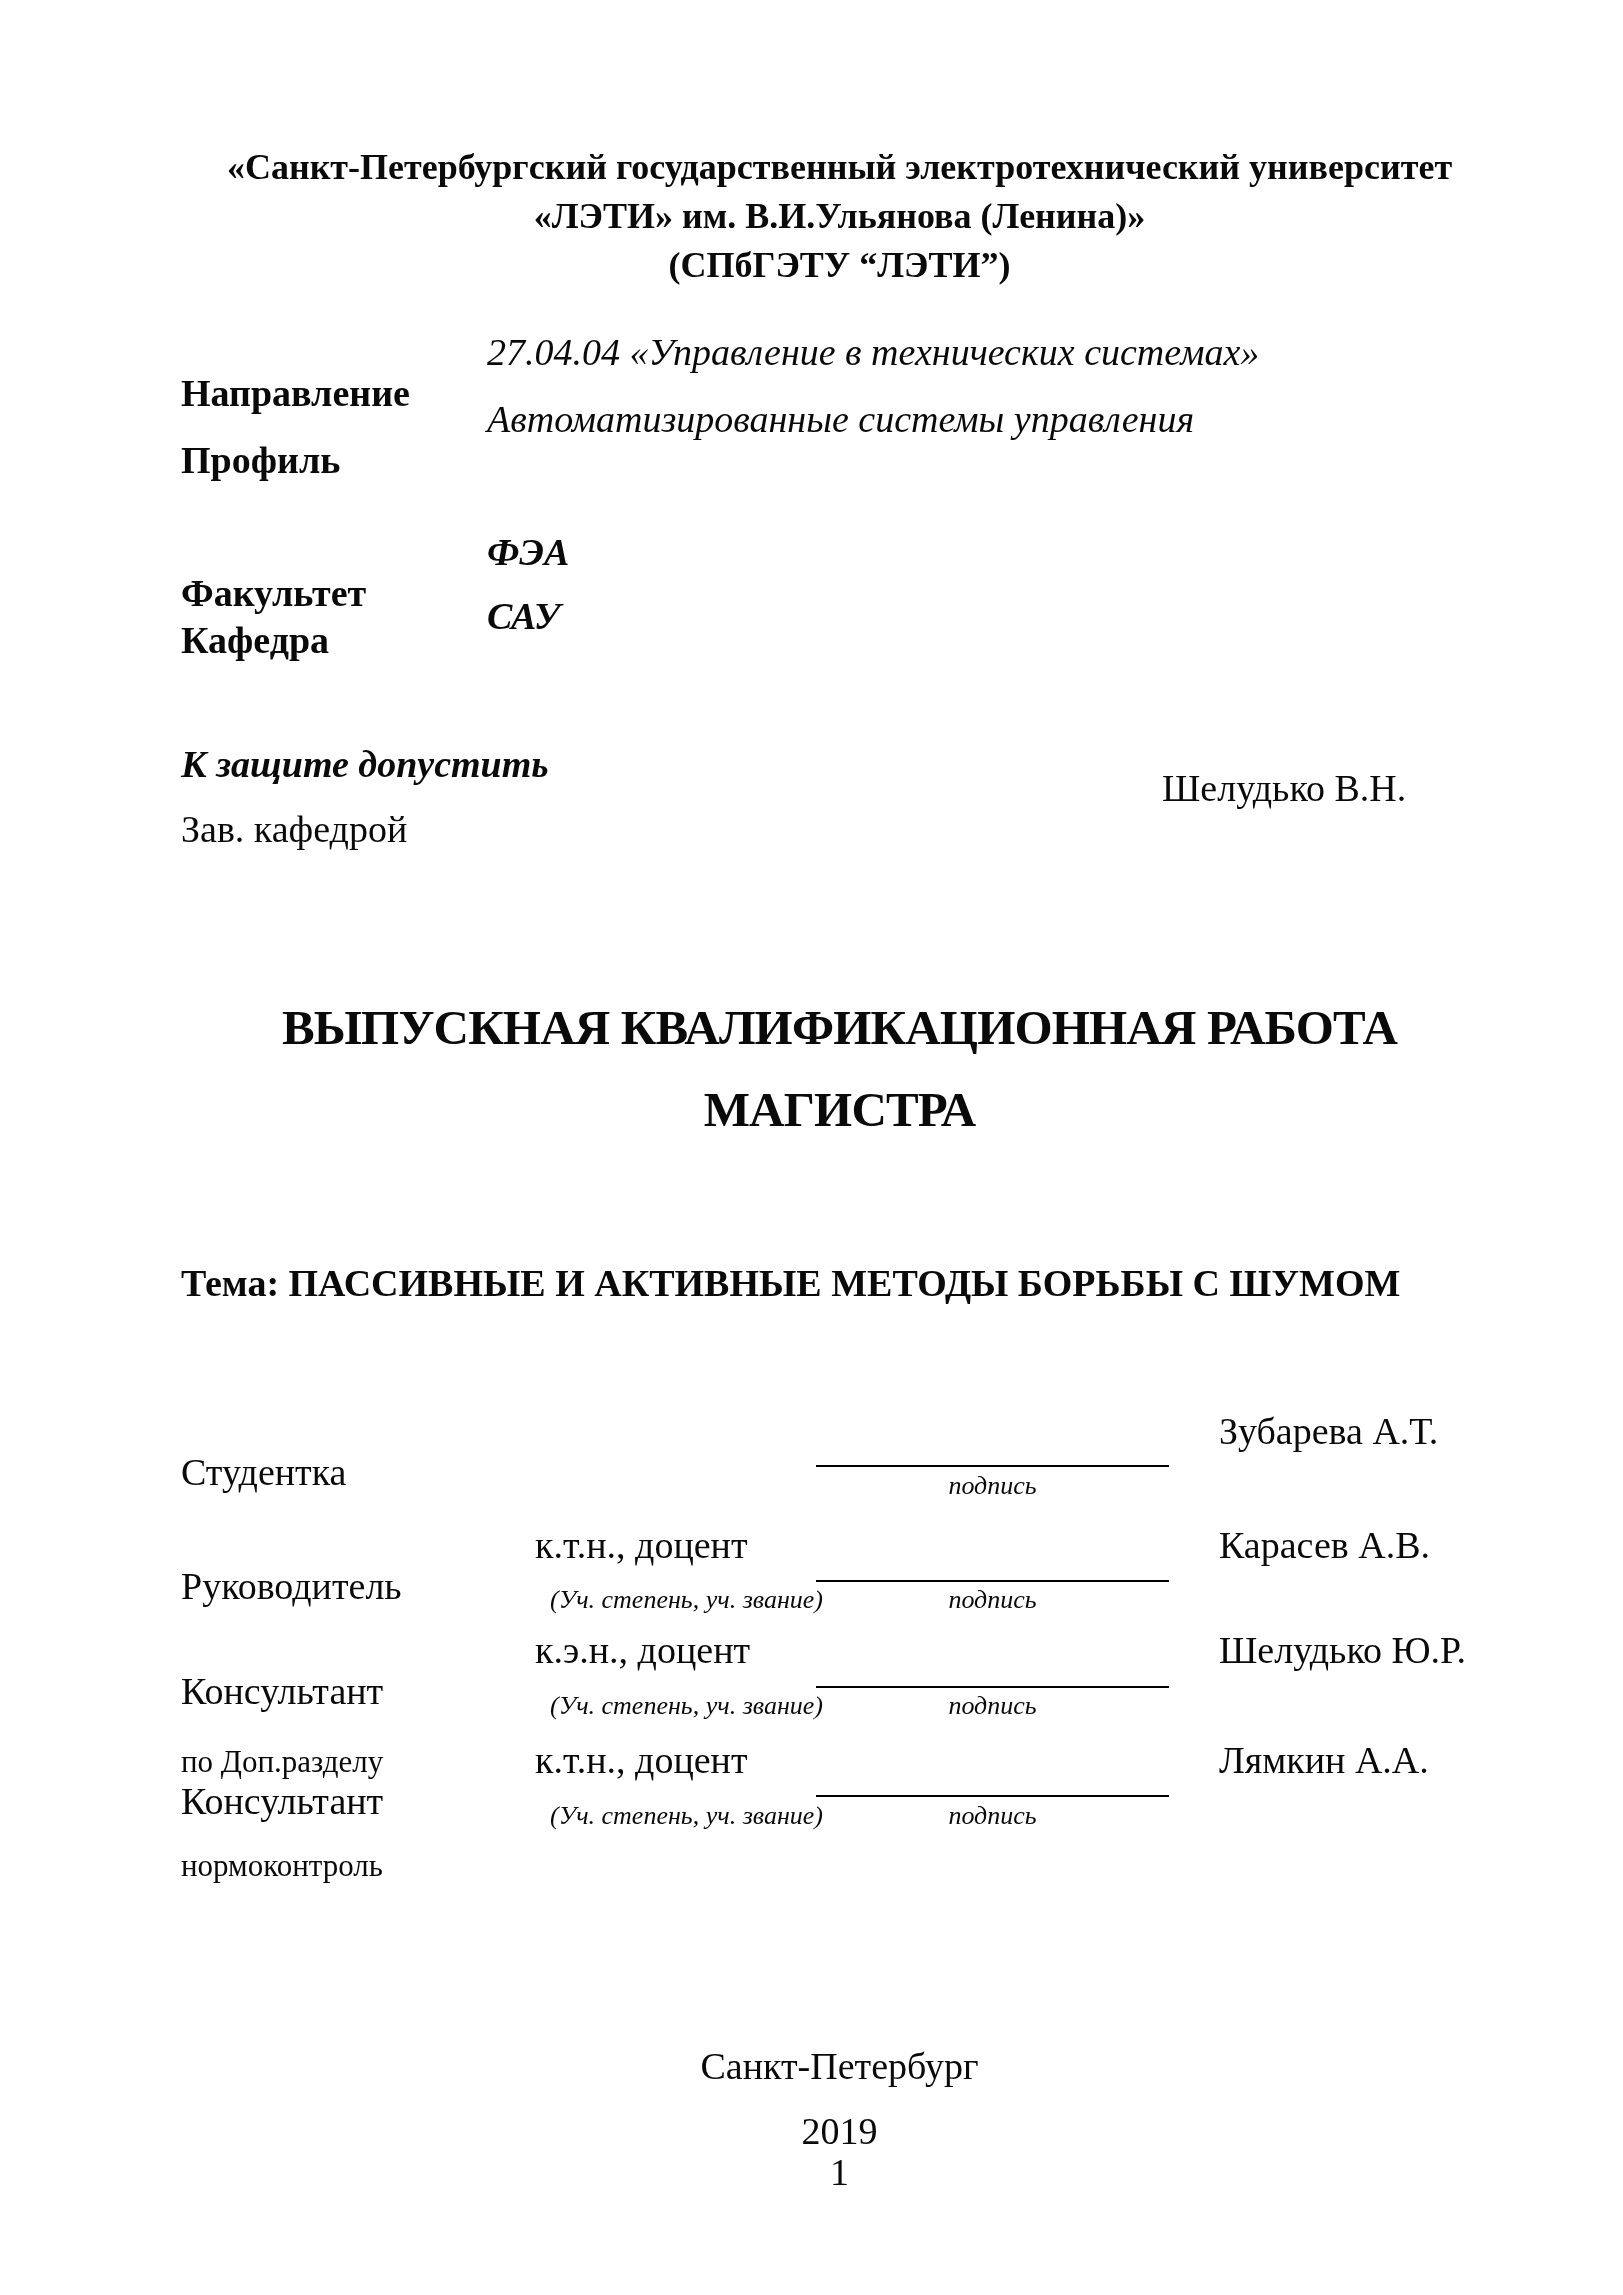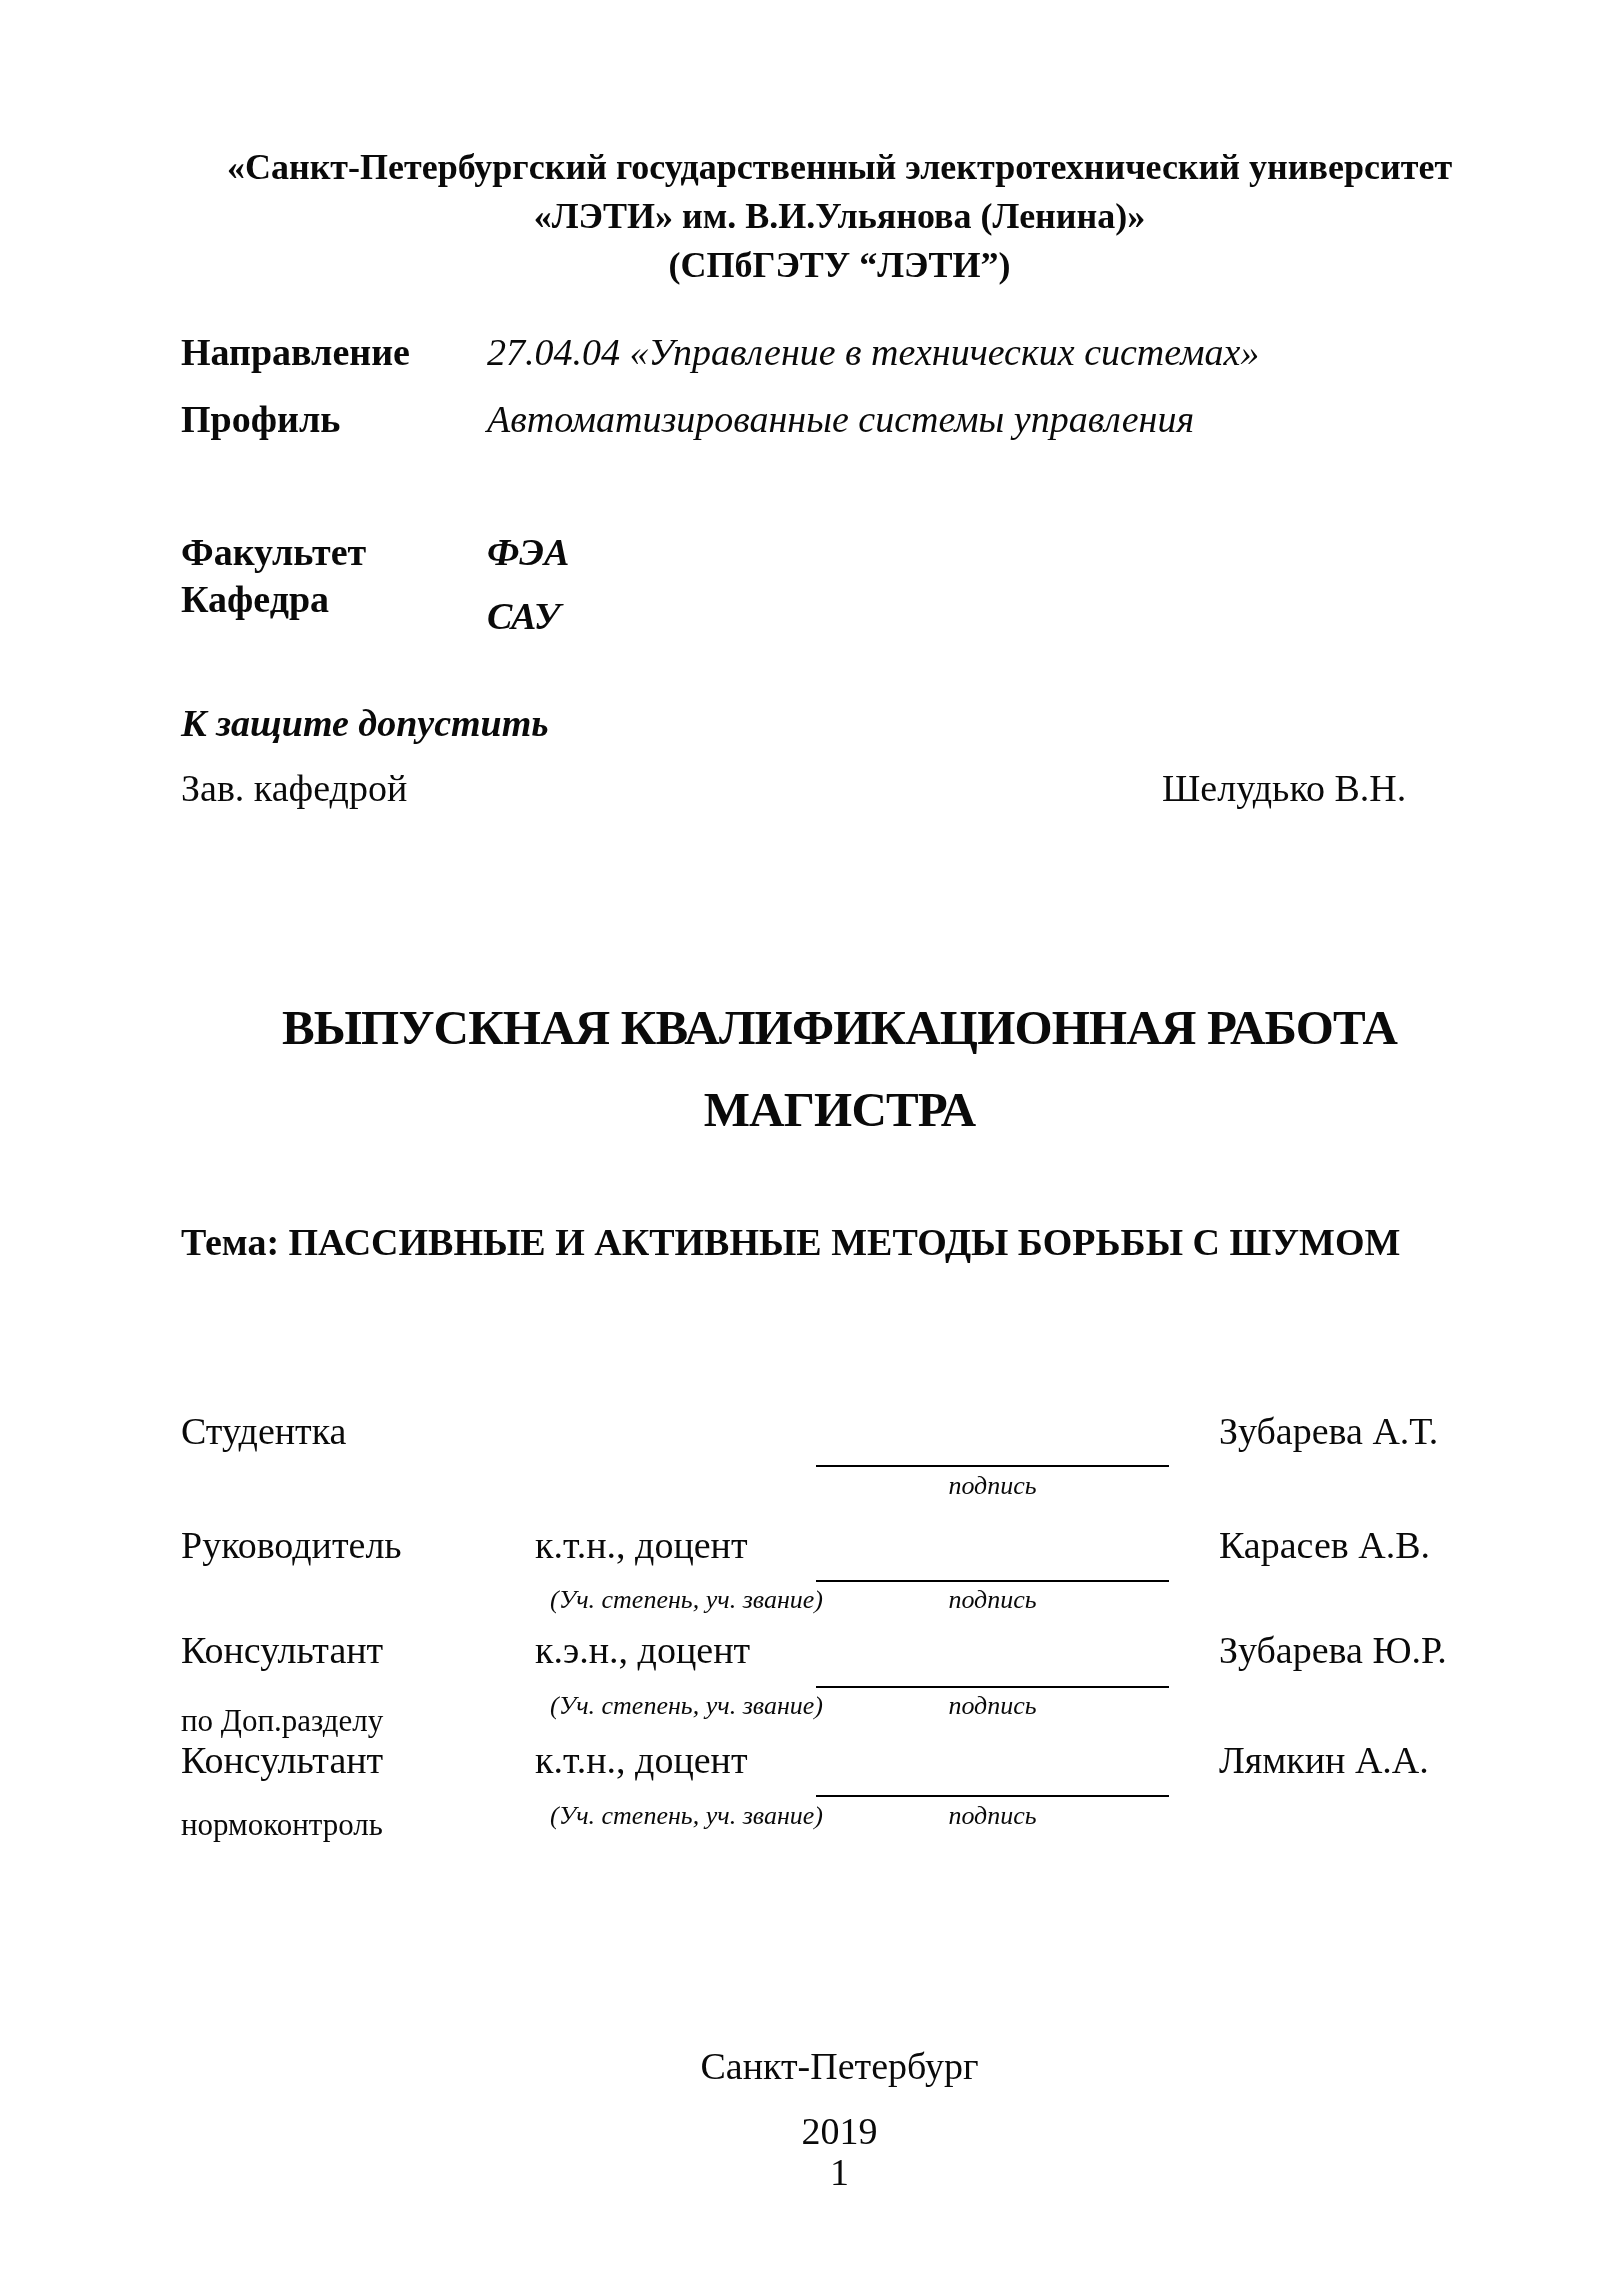--- a/index.html
+++ b/index.html
@@ -14,21 +14,21 @@
   }
   .abs{position:absolute;line-height:1;white-space:nowrap;}
   .ctr{left:0;width:100%;text-align:center;padding-left:28px;}
   .b{font-weight:bold;}
   .i{font-style:italic;}
   .hdr{font-size:36px;font-weight:bold;line-height:49px;}
   .title{font-size:49px;font-weight:bold;letter-spacing:-0.8px;}
   .small{font-size:26px;font-style:italic;}
   .subrole{font-size:31px;}
   .sigline{border-top:2.4px solid #000;height:0;}
-  .lab{left:181px;}
+  .lab{left:181px;margin-top:41px;}
   .val{left:487px;font-style:italic;}
   .deg{left:535px;}
   .degcap{left:550px;}
   .line-col{left:816px;width:353px;}
   .sign-col{left:816px;width:353px;text-align:center;}
   .name-col{left:1219px;}
 </style>
 </head>
 <body>
 
@@ -72,21 +72,21 @@
   <div class="abs degcap small" style="top:1587px;">(Уч. степень, уч. звание)</div>
   <div class="abs sign-col small" style="top:1587px;">подпись</div>
   <div class="abs name-col" style="top:1526px;">Карасев А.В.</div>
 
   <div class="abs lab" style="top:1631px;">Консультант</div>
   <div class="abs deg" style="top:1631px;">к.э.н., доцент</div>
   <div class="abs line-col sigline" style="top:1686px;"></div>
   <div class="abs degcap small" style="top:1693px;">(Уч. степень, уч. звание)</div>
   <div class="abs sign-col small" style="top:1693px;">подпись</div>
   <div class="abs lab subrole" style="top:1705px;">по Доп.разделу</div>
-  <div class="abs name-col" style="top:1631px;">Зубарева Ю.Р.</div>
+  <div class="abs name-col" style="top:1631px;">Шелудько Ю.Р.</div>
 
   <div class="abs lab" style="top:1741px;">Консультант</div>
   <div class="abs deg" style="top:1741px;">к.т.н., доцент</div>
   <div class="abs line-col sigline" style="top:1795px;"></div>
   <div class="abs degcap small" style="top:1803px;">(Уч. степень, уч. звание)</div>
   <div class="abs sign-col small" style="top:1803px;">подпись</div>
   <div class="abs lab subrole" style="top:1809px;">нормоконтроль</div>
   <div class="abs name-col" style="top:1741px;">Лямкин А.А.</div>
 
   <div class="abs ctr" style="top:2047px;">Санкт-Петербург</div>

